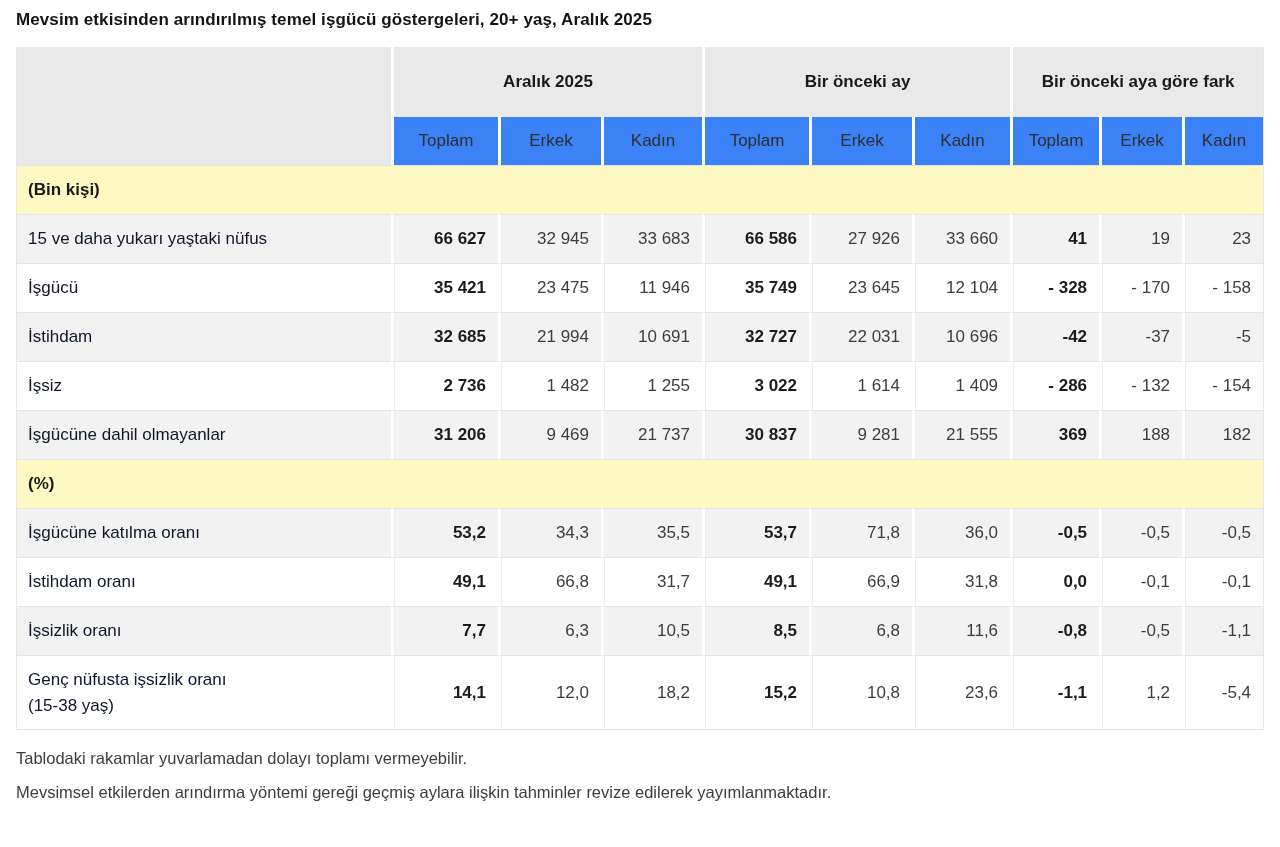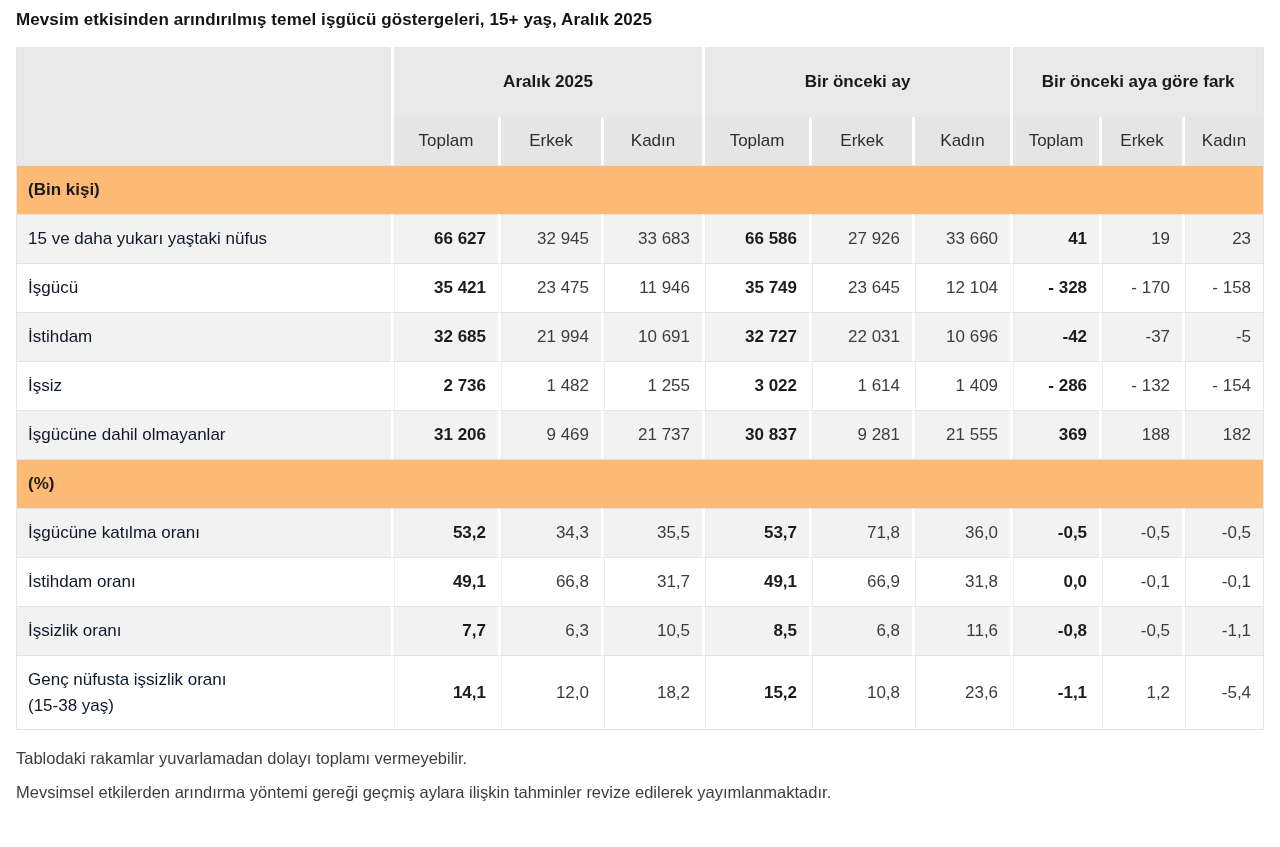--- a/index.html
+++ b/index.html
@@ -50,31 +50,31 @@
     vertical-align: middle;
     line-height: 1.45;
   }
   tr.ghead th.g .narrow {
     display: block;
     max-width: 195px;
     margin: 0 auto;
   }
   tr.shead { height: 48px; }
   tr.shead th.s {
-    background: #e5e5e5;
+    background: #3b82f6;
     border-left: 3px solid #ffffff;
     color: #2e2e2e;
     text-align: center;
     vertical-align: middle;
   }
   
   td { padding: 0; vertical-align: middle; }
   tr.sec { height: 49px; }
   tr.sec td {
-    background: #fdba74;
+    background: #fef9c3;
     border-top: 1px solid #e4e4e4;
     font-weight: 700;
     color: #1a1a1a;
     padding-left: 11px;
   }
   tr.dr { height: 49px; }
   tr.dr.tall { height: 74px; }
   tr.dr td {
     border-top: 1px solid #e4e4e4;
     background: #ffffff;
@@ -102,21 +102,21 @@
     font-size: 16.5px;
     color: #3d3d3d;
     margin: 0 0 15px 0;
   }
 </style>
 </head>
 <body>
 
 <div class="page">
 
-  <h1 class="title">Mevsim etkisinden arındırılmış temel işgücü göstergeleri, 15+ yaş, Aralık 2025</h1>
+  <h1 class="title">Mevsim etkisinden arındırılmış temel işgücü göstergeleri, 20+ yaş, Aralık 2025</h1>
 
   <table class="lf">
     <colgroup>
       <col style="width:374px">
         <col style="width:107px">
         <col style="width:103px">
         <col style="width:101px">
       <col style="width:107px">
         <col style="width:103px">
         <col style="width:98px">

